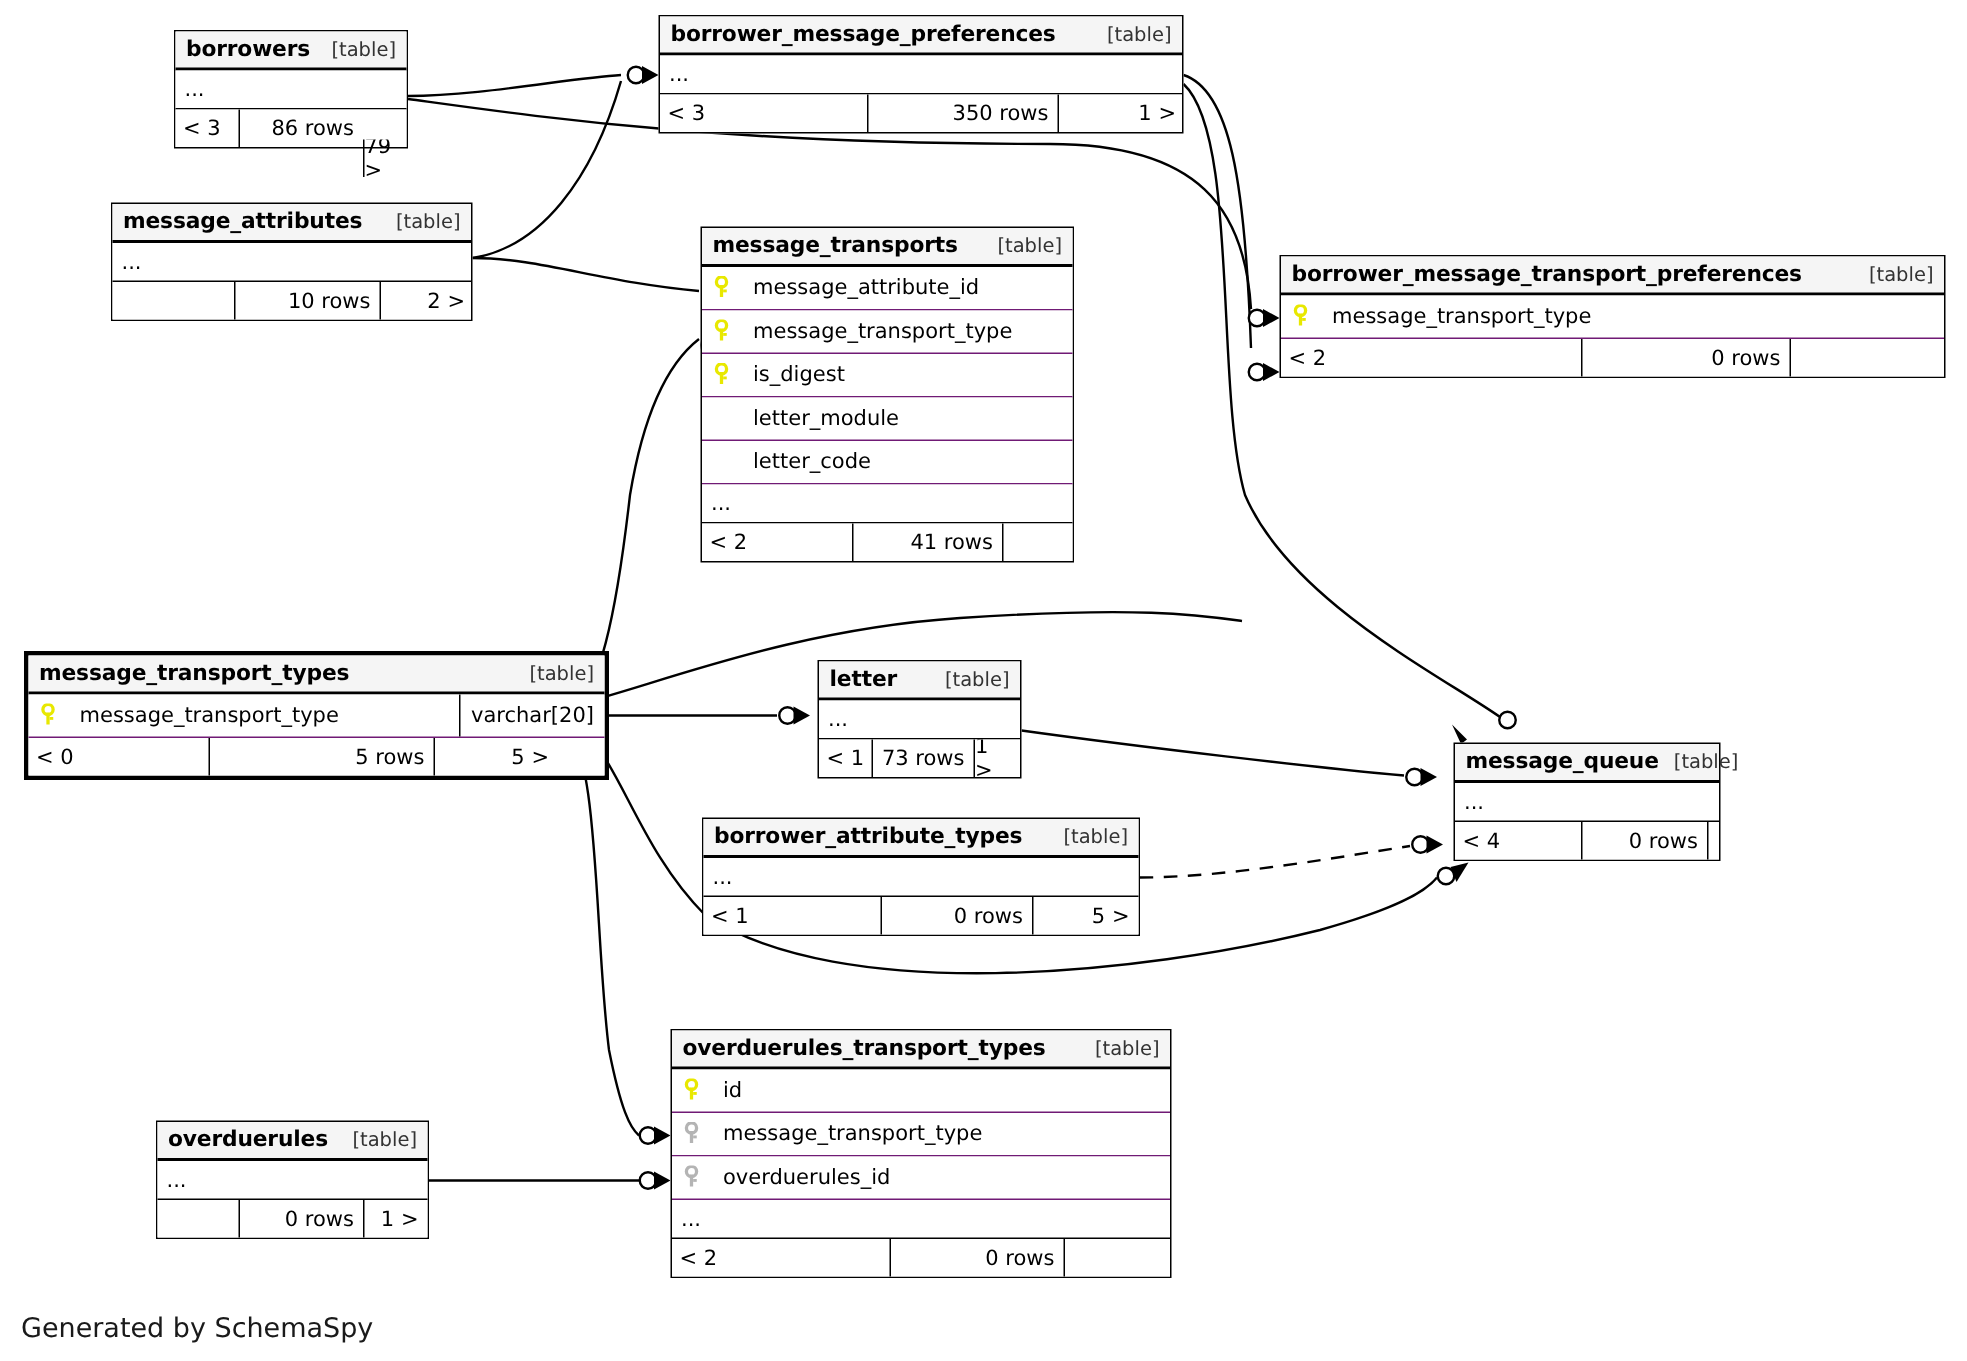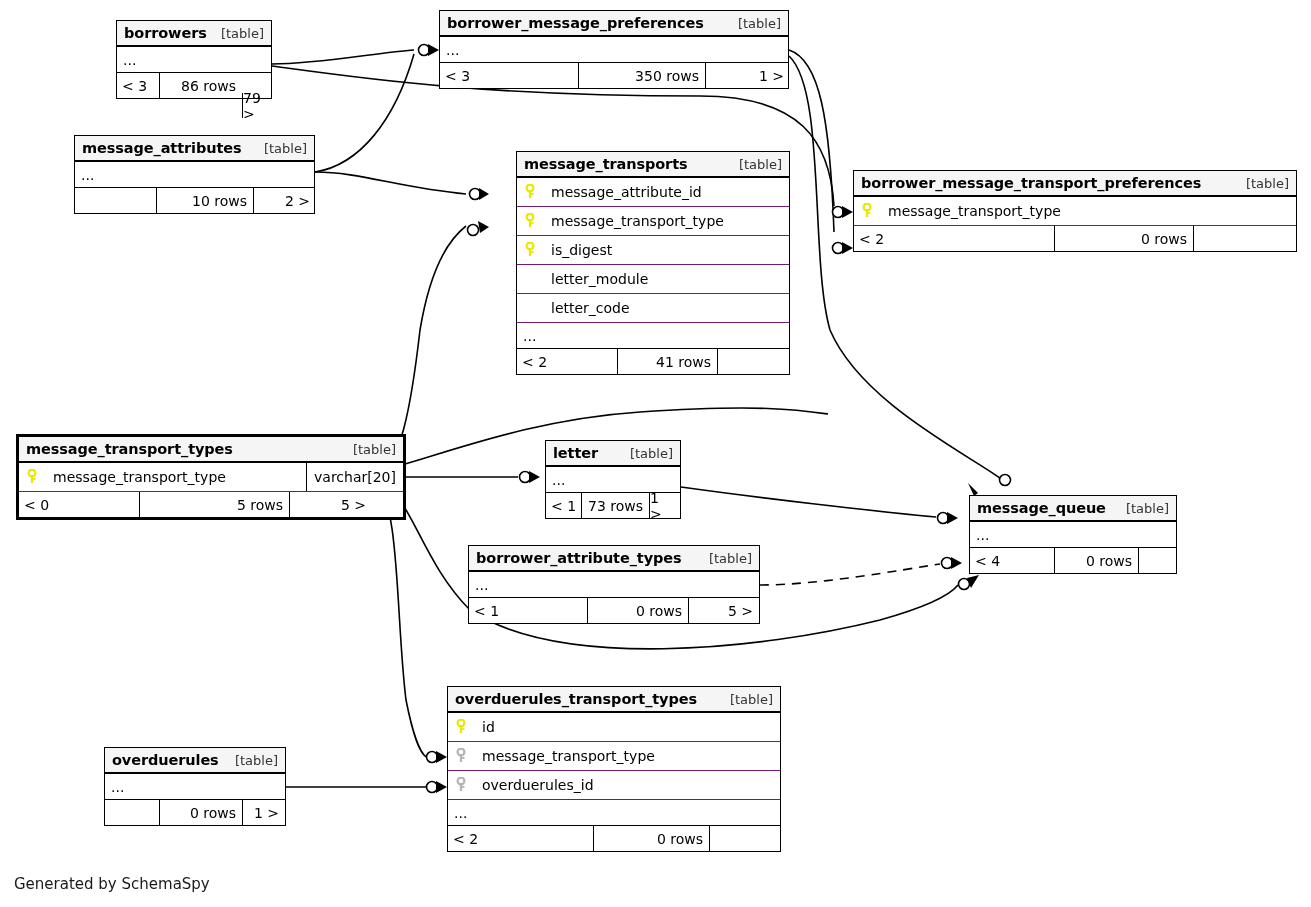--- a/index.html
+++ b/index.html
@@ -125,21 +125,21 @@
   .foot-right {
     border-left: 1px solid #000000;
     justify-content: flex-end;
     padding-right: 6px;
   }
   .key-icon { display: block; }
   .footer-credit {
     position: absolute;
     left: 14px;
     top: 875px;
-    font-size: 15px;
+    font-size: 18px;
     color: #1a1a1a;
     font-family: "DejaVu Sans", "Liberation Sans", sans-serif;
     z-index: 5;
   }
 </style>
 </head>
 <body>
 
 <div id="canvas">
 
@@ -235,21 +235,21 @@
         <span class="tbl-name">message_attributes</span>
         <span class="tbl-tag">[table]</span>
       </div>
       <div class="tbl-ellipsis">...</div>
       <div class="tbl-footer">
         <div class="foot-cell foot-left" style="flex: 0 0 81px;"></div>
         <div class="foot-cell foot-mid" style="flex: 0 0 97px;">10 rows</div>
         <div class="foot-cell foot-right" style="flex: 0 0 63px;">2 &gt;</div>
       </div>
     </div>
-    <div class="table-node" style="left: 516px; top: 151px; width: 274px;">
+    <div class="table-node" style="left: 467px; top: 151px; width: 249px;">
       <div class="tbl-header">
         <span class="tbl-name">message_transports</span>
         <span class="tbl-tag">[table]</span>
       </div>
       <div class="tbl-col">
         <span class="col-key">
           <svg class="key-icon" width="12" height="16" viewBox="0 0 12 16">
             <circle cx="6" cy="4" r="3.4" fill="none" stroke="#e8e800" stroke-width="2.2"></circle>
             <rect x="4.9" y="6" width="2.2" height="8" fill="#e8e800"></rect>
             <rect x="7.1" y="9" width="2.4" height="1.9" fill="#e8e800"></rect>
@@ -352,21 +352,21 @@
         <span class="tbl-name">borrower_attribute_types</span>
         <span class="tbl-tag">[table]</span>
       </div>
       <div class="tbl-ellipsis">...</div>
       <div class="tbl-footer">
         <div class="foot-cell foot-left" style="flex: 0 0 118px;">&lt; 1</div>
         <div class="foot-cell foot-mid" style="flex: 0 0 101px;">0 rows</div>
         <div class="foot-cell foot-right" style="flex: 0 0 71px;">5 &gt;</div>
       </div>
     </div>
-    <div class="table-node" style="left: 969px; top: 495px; width: 208px;">
+    <div class="table-node" style="left: 969px; top: 495px; width: 178px;">
       <div class="tbl-header">
         <span class="tbl-name">message_queue</span>
         <span class="tbl-tag">[table]</span>
       </div>
       <div class="tbl-ellipsis">...</div>
       <div class="tbl-footer">
         <div class="foot-cell foot-left" style="flex: 0 0 84px;">&lt; 4</div>
         <div class="foot-cell foot-mid" style="flex: 0 0 84px;">0 rows</div>
         <div class="foot-cell foot-right" style="flex: 0 0 38px;"></div>
       </div>

